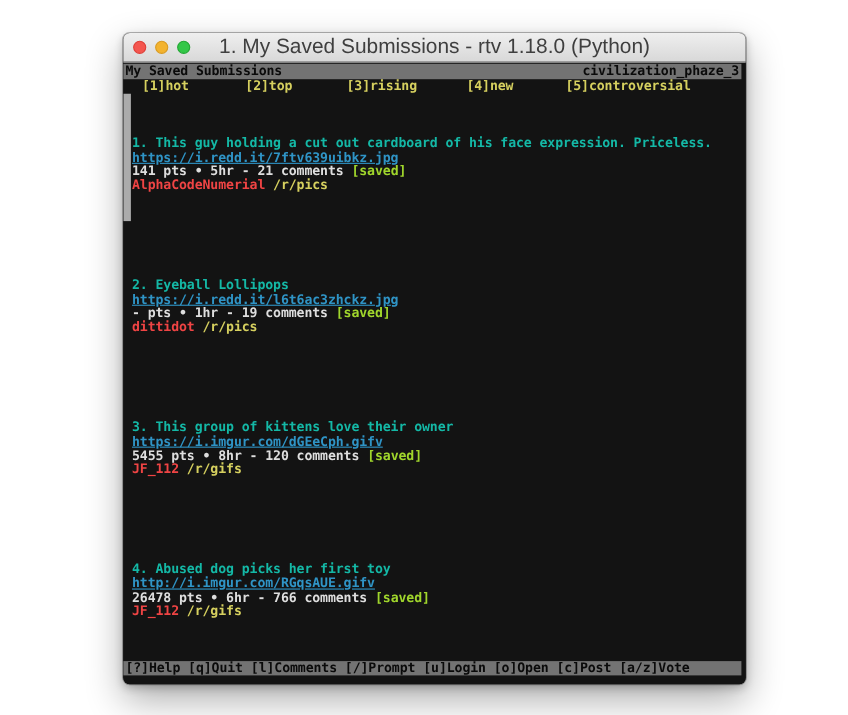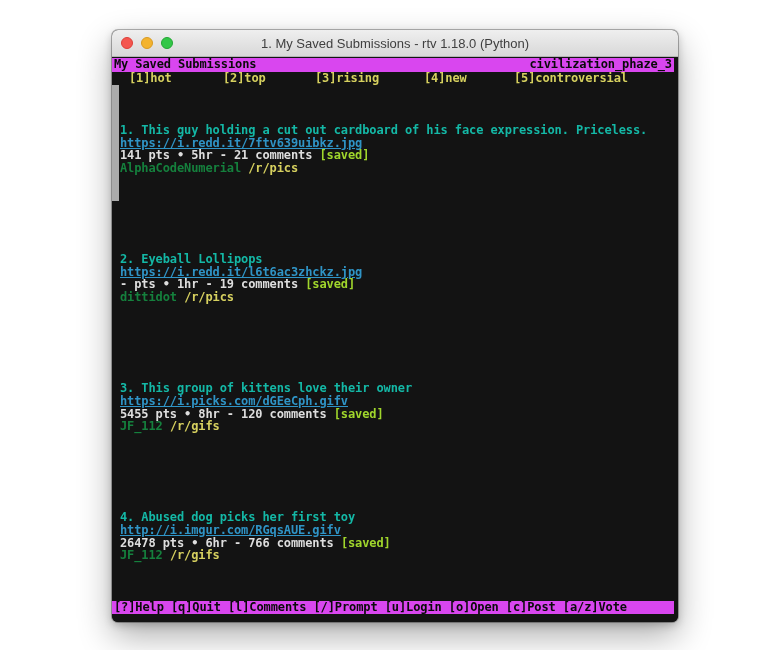--- a/index.html
+++ b/index.html
@@ -13,47 +13,47 @@
   .titlebar{
     height:26px;background:linear-gradient(180deg,#efefef,#d8d8d8);
     border-bottom:1px solid #b4b4b4;position:relative;
     display:flex;align-items:center;justify-content:center;
   }
   .traffic{position:absolute;left:9px;top:0;height:26px;display:flex;align-items:center;gap:8px;}
   .tl{width:12px;height:12px;border-radius:50%;display:inline-block;box-sizing:border-box;}
   .tl.red{background:#f4564f;border:1px solid #de3f38;}
   .tl.yellow{background:#f3b32f;border:1px solid #d99b22;}
   .tl.green{background:#33c748;border:1px solid #23a734;}
-  .wtitle{font-size:13px;color:#3f3f3f;}
+  .wtitle{font-size:19px;color:#3f3f3f;}
   .terminal{
     height:565px;background:#131313;
     font-family:"DejaVu Sans Mono","Liberation Mono",monospace;
     font-size:12px;font-weight:bold;line-height:12.9px;letter-spacing:-0.1px;
     color:#e6e6e6;display:flex;flex-direction:column;
     padding:1px 4px 8px 0;box-sizing:border-box;white-space:pre;
   }
   .bar{
-    background:#d946ef;color:#0a0a0a;height:13.5px;line-height:13.5px;
+    background:#737373;color:#0a0a0a;height:13.5px;line-height:13.5px;
     padding:0 2px;display:flex;justify-content:space-between;flex:0 0 auto;
   }
   .tabs{position:relative;height:13.4px;color:#d6d05f;flex:0 0 auto;}
   .tab{position:absolute;top:0;}
   .tab:nth-child(1){left:2px;margin-left:15px;}
   .tab:nth-child(2){left:111px;}
   .tab:nth-child(3){left:203px;}
   .tab:nth-child(4){left:312px;}
   .tab:nth-child(5){left:402px;}
   .list{flex:1 1 auto;overflow:hidden;}
   .submission{position:relative;padding-left:8px;margin-bottom:12.9px;}
   .cursor{position:absolute;left:0;top:0;bottom:0;width:7px;background:#ababab;}
   .t-line{color:#14b8a6;}
   .l-line{color:#2f94c6;text-decoration:underline;cursor:pointer;}
   .s-line{color:#dedede;}
   .saved{color:#a0d62c;}
-  .author{color:#15803d;}
+  .author{color:#ef4444;}
   .subreddit{color:#d6d05f;}
   .status-bar{display:block;}
 </style>
 </head>
 <body>
 
 <div class="page">
   <div class="window">
     <div class="titlebar">
       <div class="traffic">
@@ -73,21 +73,21 @@
       <div class="tabs" id="tabs"><span class="tab">[1]hot</span><span class="tab">[2]top</span><span class="tab">[3]rising</span><span class="tab">[4]new</span><span class="tab">[5]controversial</span></div>
 
       <div class="list" id="list"><div class="submission">
     <div class="cursor"></div>
     <div class="lines"><div class="t-line">1. This guy holding a cut out cardboard of his face expression. Priceless.</div><div class="l-line">https://i.redd.it/7ftv639uibkz.jpg</div><div class="s-line"><span>141 pts • 5hr - 21 comments </span><span class="saved">[saved]</span></div><div class="a-line"><span class="author">AlphaCodeNumerial</span><span> </span><span class="subreddit">/r/pics</span></div></div>
   </div><div class="submission">
     
     <div class="lines"><div class="t-line">2. Eyeball Lollipops</div><div class="l-line">https://i.redd.it/l6t6ac3zhckz.jpg</div><div class="s-line"><span>- pts • 1hr - 19 comments </span><span class="saved">[saved]</span></div><div class="a-line"><span class="author">dittidot</span><span> </span><span class="subreddit">/r/pics</span></div></div>
   </div><div class="submission">
     
-    <div class="lines"><div class="t-line">3. This group of kittens love their owner</div><div class="l-line">https://i.picks.com/dGEeCph.gifv</div><div class="s-line"><span>5455 pts • 8hr - 120 comments </span><span class="saved">[saved]</span></div><div class="a-line"><span class="author">JF_112</span><span> </span><span class="subreddit">/r/gifs</span></div></div>
+    <div class="lines"><div class="t-line">3. This group of kittens love their owner</div><div class="l-line">https://i.imgur.com/dGEeCph.gifv</div><div class="s-line"><span>5455 pts • 8hr - 120 comments </span><span class="saved">[saved]</span></div><div class="a-line"><span class="author">JF_112</span><span> </span><span class="subreddit">/r/gifs</span></div></div>
   </div><div class="submission">
     
     <div class="lines"><div class="t-line">4. Abused dog picks her first toy</div><div class="l-line">http://i.imgur.com/RGqsAUE.gifv</div><div class="s-line"><span>26478 pts • 6hr - 766 comments </span><span class="saved">[saved]</span></div><div class="a-line"><span class="author">JF_112</span><span> </span><span class="subreddit">/r/gifs</span></div></div>
   </div></div>
 
       <div class="bar status-bar">[?]Help [q]Quit [l]Comments [/]Prompt [u]Login [o]Open [c]Post [a/z]Vote</div>
     </div>
   </div>
 </div>
 

